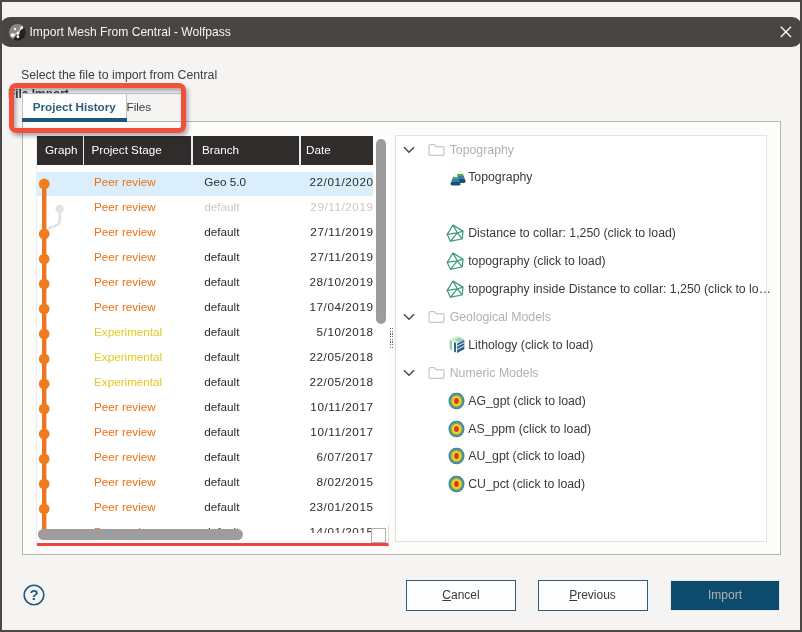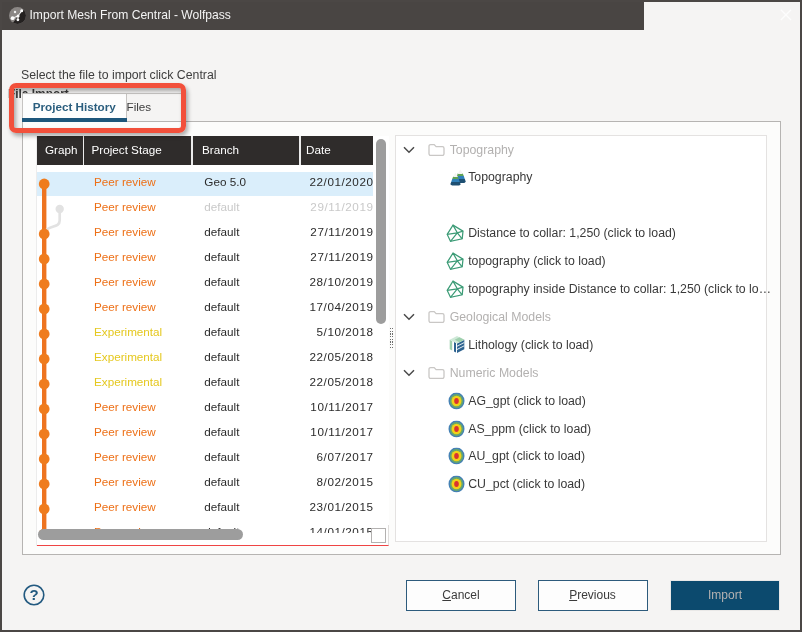--- a/index.html
+++ b/index.html
@@ -2,35 +2,35 @@
 <html><head>
 <meta charset="utf-8">
 <style>
   * { margin:0; padding:0; box-sizing:border-box; }
   html,body { width:802px; height:632px; }
   body { position:relative; font-family:"Liberation Sans", sans-serif; background:#f5f4f3; overflow:hidden; }
   .abs { position:absolute; }
 
   
   #winborder { position:absolute; inset:0; border:2px solid #4b4745; z-index:60; pointer-events:none; }
-  #titlebar { position:absolute; left:0; top:0; width:644px; height:30px; background:#494543; z-index:5; }
+  #titlebar { position:absolute; left:0; top:17px; width:802px; height:30px; background:#494543; z-index:5;border-radius:10px; }
   #title { position:absolute; left:29.5px; top:0; height:30px; line-height:30px; font-size:12.1px; color:#f4f4f4; }
 
   
   #h1 { position:absolute; left:8px; top:54.5px; font-size:11.9px; font-weight:bold; color:#3a3a3a;margin-top:32px; }
   #h2 { position:absolute; left:21px; top:68px; font-size:12.3px; color:#3e3e3e; }
 
   
   #pane { position:absolute; left:21.5px; top:120.7px; width:759px; height:434px; border:1px solid #b6b4b2; background:#fcfcfb; }
   #tab1 { position:absolute; left:22px; top:93px; width:104.5px; height:25px; background:#fdfdfd; border:1px solid #c6c4c2; border-bottom:none; color:#2b5e7e; font-weight:bold; font-size:11.7px; text-align:center; line-height:25px; z-index:3; }
   #tabline { position:absolute; left:22px; top:117.6px; width:104.5px; height:4px; background:#1d567b; z-index:4; }
   #tab2 { position:absolute; left:126.5px; top:93px; width:57px; height:25px; background:#f5f4f3; border-top:1px solid #c6c4c2; border-right:1px solid #c6c4c2; color:#3d3d3d; font-size:11.7px; text-align:left; line-height:25px; z-index:2; }
 
   
-  #table { position:absolute; left:37px; top:136px; width:351.5px; height:409.5px; background:#ffffff; border-right:1px solid #e0dedd; border-bottom:1px solid #ef4444; box-shadow:-1px 0 0 #ececec; }
+  #table { position:absolute; left:37px; top:136px; width:351.5px; height:409.5px; background:#ffffff; border-right:1px solid #e0dedd; border-bottom:3px solid #ef4444; box-shadow:-1px 0 0 #ececec; }
   #thead { position:absolute; left:0; top:0; width:336px; height:28.5px; background:#2f2c2b; }
   .th { position:absolute; top:0; height:28.5px; line-height:28.5px; color:#fff; font-size:11.7px; }
   .hsep { position:absolute; top:0; width:1.6px; height:28.5px; background:#ebebeb; }
   #tbody { position:absolute; left:0; top:36px; width:336px; height:361px; overflow:hidden; }
   .row { position:absolute; left:0; width:336px; height:25px; line-height:20.6px; font-size:11.7px; color:#2b2b2b; }
   .stage { position:absolute; left:57px; }
   .orange { color:#ed7017; }
   .yellow { color:#e5c81f; }
   .grey { color:#c9c9c9; }
   .branch { position:absolute; left:167.3px; }
@@ -82,21 +82,21 @@
       <circle cx="8.9" cy="12.8" r="1.4" fill="#fdfdfd"></circle>
       <circle cx="6" cy="5" r="1.2" fill="#f0f0f0"></circle>
     </svg>
     <span id="title">Import Mesh From Central - Wolfpass</span>
     <svg class="abs" style="left:779px;top:8px" width="14" height="14" viewBox="0 0 14 14">
       <path d="M1.8 1.8 L12 12 M12 1.8 L1.8 12" stroke="#fdfdfd" stroke-width="1.3" fill="none"></path>
     </svg>
   </div>
 
   <div id="h1">File Import</div>
-  <div id="h2">Select the file to import click Central</div>
+  <div id="h2">Select the file to import from Central</div>
 
   <div id="pane"></div>
   <div id="tab1">Project History</div>
   <div id="tabline"></div>
   <div id="tab2">Files</div>
 
   <div id="table">
     <div id="thead">
       <div class="th" style="left:8px">Graph</div>
       <div class="th" style="left:54.5px">Project Stage</div>

